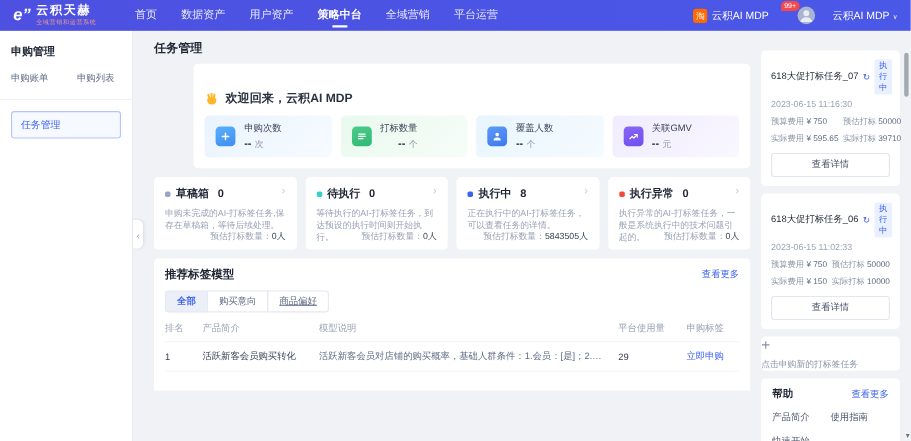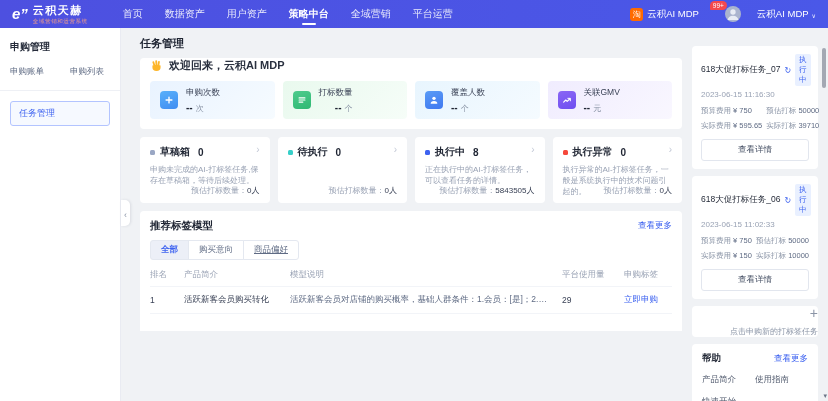--- a/index.html
+++ b/index.html
@@ -42,21 +42,21 @@
   .collapse-tab { position:absolute; left:121px; top:200px; width:9px; height:26px; background:#fff;
                   border-radius:0 5px 5px 0; box-shadow:1px 0 3px rgba(20,30,60,.10); z-index:11;
                   display:flex; align-items:center; justify-content:center; color:#8a94a6; cursor:pointer; }
   .icon-collapse::before { content:"‹"; font-size:9px; }
 
   
   .main { position:absolute; left:122px; top:28px; width:566px; bottom:0; padding:6px 6px 0 18px; overflow:hidden; }
   .page-title { font-size:11px; font-weight:bold; color:#1f2533; margin:2px 0 7px; }
   .card { background:#fff; border-radius:4px; }
 
-  .welcome-card { padding:0 10px 10px; }
+  .welcome-card { padding:24px 10px 10px;margin-left:36px; }
   .greeting { display:flex; align-items:center; gap:6px; font-size:11px; font-weight:600; color:#2a3140; }
   .stats-row { display:flex; gap:8px; margin-top:8px; }
   .stat-card { flex:1; border-radius:4px; padding:6px 10px; height:38px; display:flex; align-items:center; gap:8px; }
   .stat-card.s0 { background:linear-gradient(135deg,#e9f3ff,#f6fbff); }
   .stat-card.s1 { background:linear-gradient(135deg,#e9f9ee,#f6fdf8);text-align:right; }
   .stat-card.s2 { background:linear-gradient(135deg,#e8f5fe,#f5fbff); }
   .stat-card.s3 { background:linear-gradient(135deg,#f0ecfe,#f9f7ff); }
   .stat-icon { width:18px; height:18px; border-radius:4px; flex:none; display:flex; align-items:center; justify-content:center; }
   .stat-icon.i0 { background:linear-gradient(160deg,#59b0fa,#3f8df2); }
   .stat-icon.i1 { background:linear-gradient(160deg,#4ecb8d,#2fb873); }
@@ -105,21 +105,21 @@
   .tc-title { font-size:8.5px; font-weight:normal; color:#1f2533; white-space:nowrap; }
   .icon-sync::before { content:"↻"; }
   .tc-sync { color:#3d62f0; font-size:8px; cursor:pointer; }
   .tc-badge { margin-left:auto; font-size:7.5px; color:#3d62f0; background:#e9f0ff; padding:1px 4px; border-radius:2px; }
   .tc-time { font-size:8px; color:#99a2b4; margin-top:4px; }
   .tc-grid { display:grid; grid-template-columns:1fr 1fr; row-gap:5px; column-gap:4px; margin-top:7px; font-size:7.5px; color:#8a94a6; white-space:nowrap; }
   .tc-grid b { font-weight:normal; color:#5f6b84; }
   .tc-btn { margin-top:8px; display:block; width:100%; text-align:center; border:1px solid #e2e6ee; border-radius:3px;
             padding:4px 0; font-size:8.5px; color:#4a5468; background:#fff; cursor:pointer; }
   .add-card { background:#fff; border-radius:4px; height:72px; display:flex; flex-direction:column;
-              align-items:flex-end; justify-content:center; gap:6px; cursor:pointer; }
+              align-items:flex-start; justify-content:center; gap:6px; cursor:pointer; }
   .icon-plus::before { content:"+"; }
   .add-plus { font-size:14px; color:#8a94a6; line-height:1; }
   .add-label { font-size:8px; color:#8a94a6; }
   .help-card { background:#fff; border-radius:4px; padding:8px 10px; }
   .help-head { display:flex; justify-content:space-between; align-items:center; }
   .help-title { font-size:9.5px; font-weight:bold; color:#1f2533; }
   .help-items { display:grid; grid-template-columns:1fr 1fr; row-gap:10px; margin-top:9px; font-size:8.5px; color:#4a5468; }
   .help-items span { cursor:pointer; }
 
   
@@ -258,20 +258,21 @@
         <div class="sc-desc">申购未完成的AI-打标签任务,保存在草稿箱，等待后续处理。</div>
         <div class="sc-estimate"><span>预估打标数量：</span><b>0人</b></div>
       </div>
       <div class="status-card pending">
         <div class="sc-head">
           <span class="sc-dot"></span>
           <span class="sc-title">待执行</span>
           <span class="sc-count">0</span>
         </div>
         <span class="sc-chevron icon-chevron-right"></span>
+        <div class="sc-desc">等待执行的AI-打标签任务，到达预设的执行时间则开始执行。</div>
         <div class="sc-estimate"><span>预估打标数量：</span><b>0人</b></div>
       </div>
       <div class="status-card running">
         <div class="sc-head">
           <span class="sc-dot"></span>
           <span class="sc-title">执行中</span>
           <span class="sc-count">8</span>
         </div>
         <span class="sc-chevron icon-chevron-right"></span>
         <div class="sc-desc">正在执行中的AI-打标签任务，可以查看任务的详情。</div>

